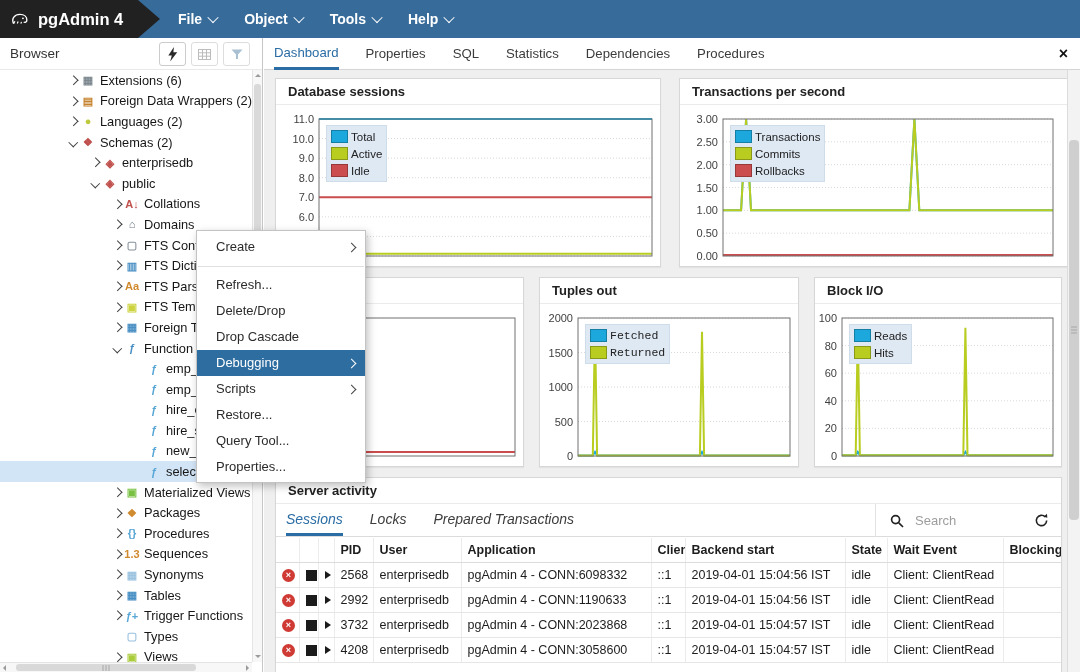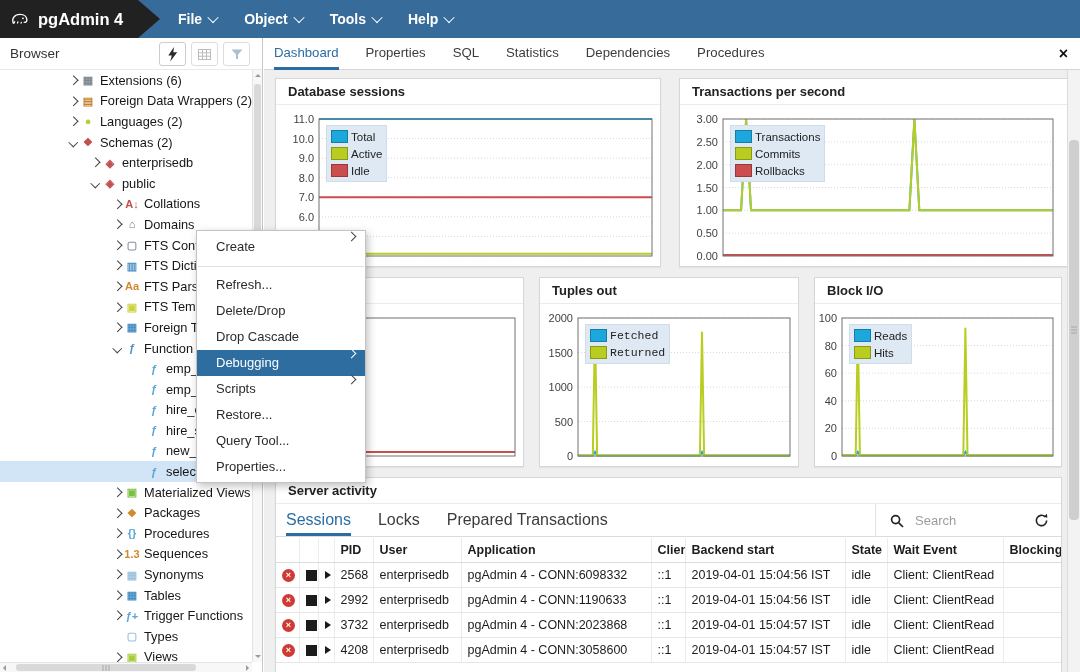--- a/index.html
+++ b/index.html
@@ -41,60 +41,60 @@
   .vscroll .dn{bottom:4px;left:1.5px;border-top-color:#9a9a9a;border-bottom-width:0;}
   .hscroll{position:absolute;left:0;bottom:0;right:10px;height:10px;background:#f7f7f7;border-top:1px solid #e4e4e4;box-sizing:border-box;}
   .hscroll .thumb{position:absolute;top:1px;bottom:1px;left:16px;width:180px;background:#d9d9d9;border-radius:3px;}
   .hscroll .lf{left:3px;top:1.5px;border-right-color:#9a9a9a;border-left-width:0;}
   .hscroll .rt{right:3px;top:1.5px;border-left-color:#9a9a9a;border-right-width:0;}
   .grip{position:absolute;left:50%;top:50%;transform:translate(-50%,-50%);display:flex;gap:2px;}
   .grip i{width:1px;height:6px;background:#a8a8a8;display:block;}
   
   .content{position:absolute;left:264px;top:38px;right:0;bottom:0;}
   .tabbar{position:absolute;left:0;top:0;right:0;height:32px;border-bottom:1px solid #d5d5d5;
-          display:flex;align-items:flex-start;padding-left:10px;box-sizing:border-box;}
+          display:flex;align-items:center;padding-left:10px;box-sizing:border-box;}
   .tab{line-height:30px;margin-right:27px;font-size:13.2px;color:#3c3c3c;cursor:pointer;}
   .tab.active{color:#2a6da4;border-bottom:3px solid #2a6da4;line-height:29px;}
   .tab-close{position:absolute;right:12px;top:0;line-height:32px;font-size:16px;font-weight:bold;color:#111;cursor:pointer;}
   .dash{position:absolute;left:0;top:32px;right:13px;bottom:0;background:#efefef;overflow:hidden;}
   .mainscroll{position:absolute;right:0;top:32px;width:13px;bottom:0;background:#f3f3f3;border-left:1px solid #dcdcdc;box-sizing:border-box;}
   .mainscroll .thumb{position:absolute;left:1px;right:1px;top:70px;height:380px;background:#cfcfcf;border-radius:4px;}
   .mainscroll .grip i{height:1px;width:6px;}
   .mainscroll .grip{flex-direction:column;}
   
   .panel{position:absolute;background:#fff;border:1px solid #d7d7d7;box-sizing:border-box;box-shadow:0 1px 1px rgba(0,0,0,.05);}
   .panel-title{height:25px;line-height:25px;padding:0 12px;font-size:13px;font-weight:bold;color:#222;border-bottom:1px solid #ebebeb;}
   .chart-body{position:absolute;left:0;top:26px;right:0;bottom:0;}
   .chart-body svg{display:block;}
   .legend{position:absolute;background:#dfe9f4;border:1px solid #cfdcea;padding:2px 4px;font-size:11.5px;color:#222;line-height:16px;}
   .lrow{display:flex;align-items:center;height:17px;}
   .lswatch{width:15px;height:11px;margin-right:3px;border:1px solid rgba(0,0,0,.25);flex:0 0 15px;}
   
   .sa-tabs{position:absolute;left:0;top:26px;right:0;height:33px;border-bottom:1px solid #dcdcdc;
            display:flex;align-items:stretch;padding-left:10px;box-sizing:border-box;}
-  .sa-tab{line-height:31px;margin-right:27px;font-size:16px;color:#3c3c3c;cursor:pointer;}
+  .sa-tab{line-height:31px;margin-right:27px;font-size:14px;color:#3c3c3c;cursor:pointer;font-style:italic;}
   .sa-tab.active{color:#2a6da4;border-bottom:3px solid #2a6da4;}
   .sa-search{position:absolute;right:4px;top:26px;height:33px;display:flex;align-items:center;gap:9px;
              border-left:1px solid #e2e2e2;padding:0 8px 0 14px;}
   .sa-search input{border:none;outline:none;width:108px;font-size:13px;font-family:"Liberation Sans",sans-serif;color:#333;}
   .sa-search input::placeholder{color:#9d9d9d;}
   .sa-table{position:absolute;left:0;top:60px;right:0;}
   table{width:100%;border-collapse:collapse;table-layout:fixed;font-size:12.5px;color:#1d1d1d;}
   th{text-align:left;font-weight:bold;padding:5px 6px;border-right:1px solid #ececec;border-bottom:1px solid #dcdcdc;
      white-space:nowrap;overflow:hidden;}
   td{padding:5px 6px;border-right:1px solid #ececec;border-bottom:1px solid #e6e6e6;white-space:nowrap;overflow:hidden;}
   th:last-child,td:last-child{border-right:none;}
   .ic-kill{width:13px;height:13px;border-radius:50%;background:#cf3b34;color:#fff;font-size:9px;font-weight:bold;
            display:flex;align-items:center;justify-content:center;line-height:1;}
   .ic-stop{width:11px;height:11px;background:#1b1b1b;display:block;}
   .ic-exp{width:0;height:0;border-left:6px solid #1b1b1b;border-top:4px solid transparent;border-bottom:4px solid transparent;display:block;}
   
   .cmenu{position:absolute;background:#fff;border:1px solid #c3c3c3;box-shadow:2px 3px 8px rgba(0,0,0,.25);
          padding:2px 0;z-index:50;font-size:13px;color:#2b2b2b;box-sizing:border-box;}
-  .mi{height:26px;line-height:26px;padding:0 10px 0 19px;display:flex;justify-content:space-between;align-items:flex-start;cursor:pointer;}
+  .mi{height:26px;line-height:26px;padding:0 10px 0 19px;display:flex;justify-content:space-between;align-items:center;cursor:pointer;}
   .mi.tall{height:28px;line-height:28px;}
   .mi .sarr{width:6px;height:6px;border-right:1.7px solid #444;border-bottom:1.7px solid #444;transform:rotate(-45deg);}
   .mi.hl{background:#2e6d9f;color:#fff;}
   .mi.hl .sarr{border-color:#fff;}
   .msep{height:1px;background:#e0e0e0;margin:5px 1px;}
 </style>
 </head>
 <body>
 
 <div class="app">

